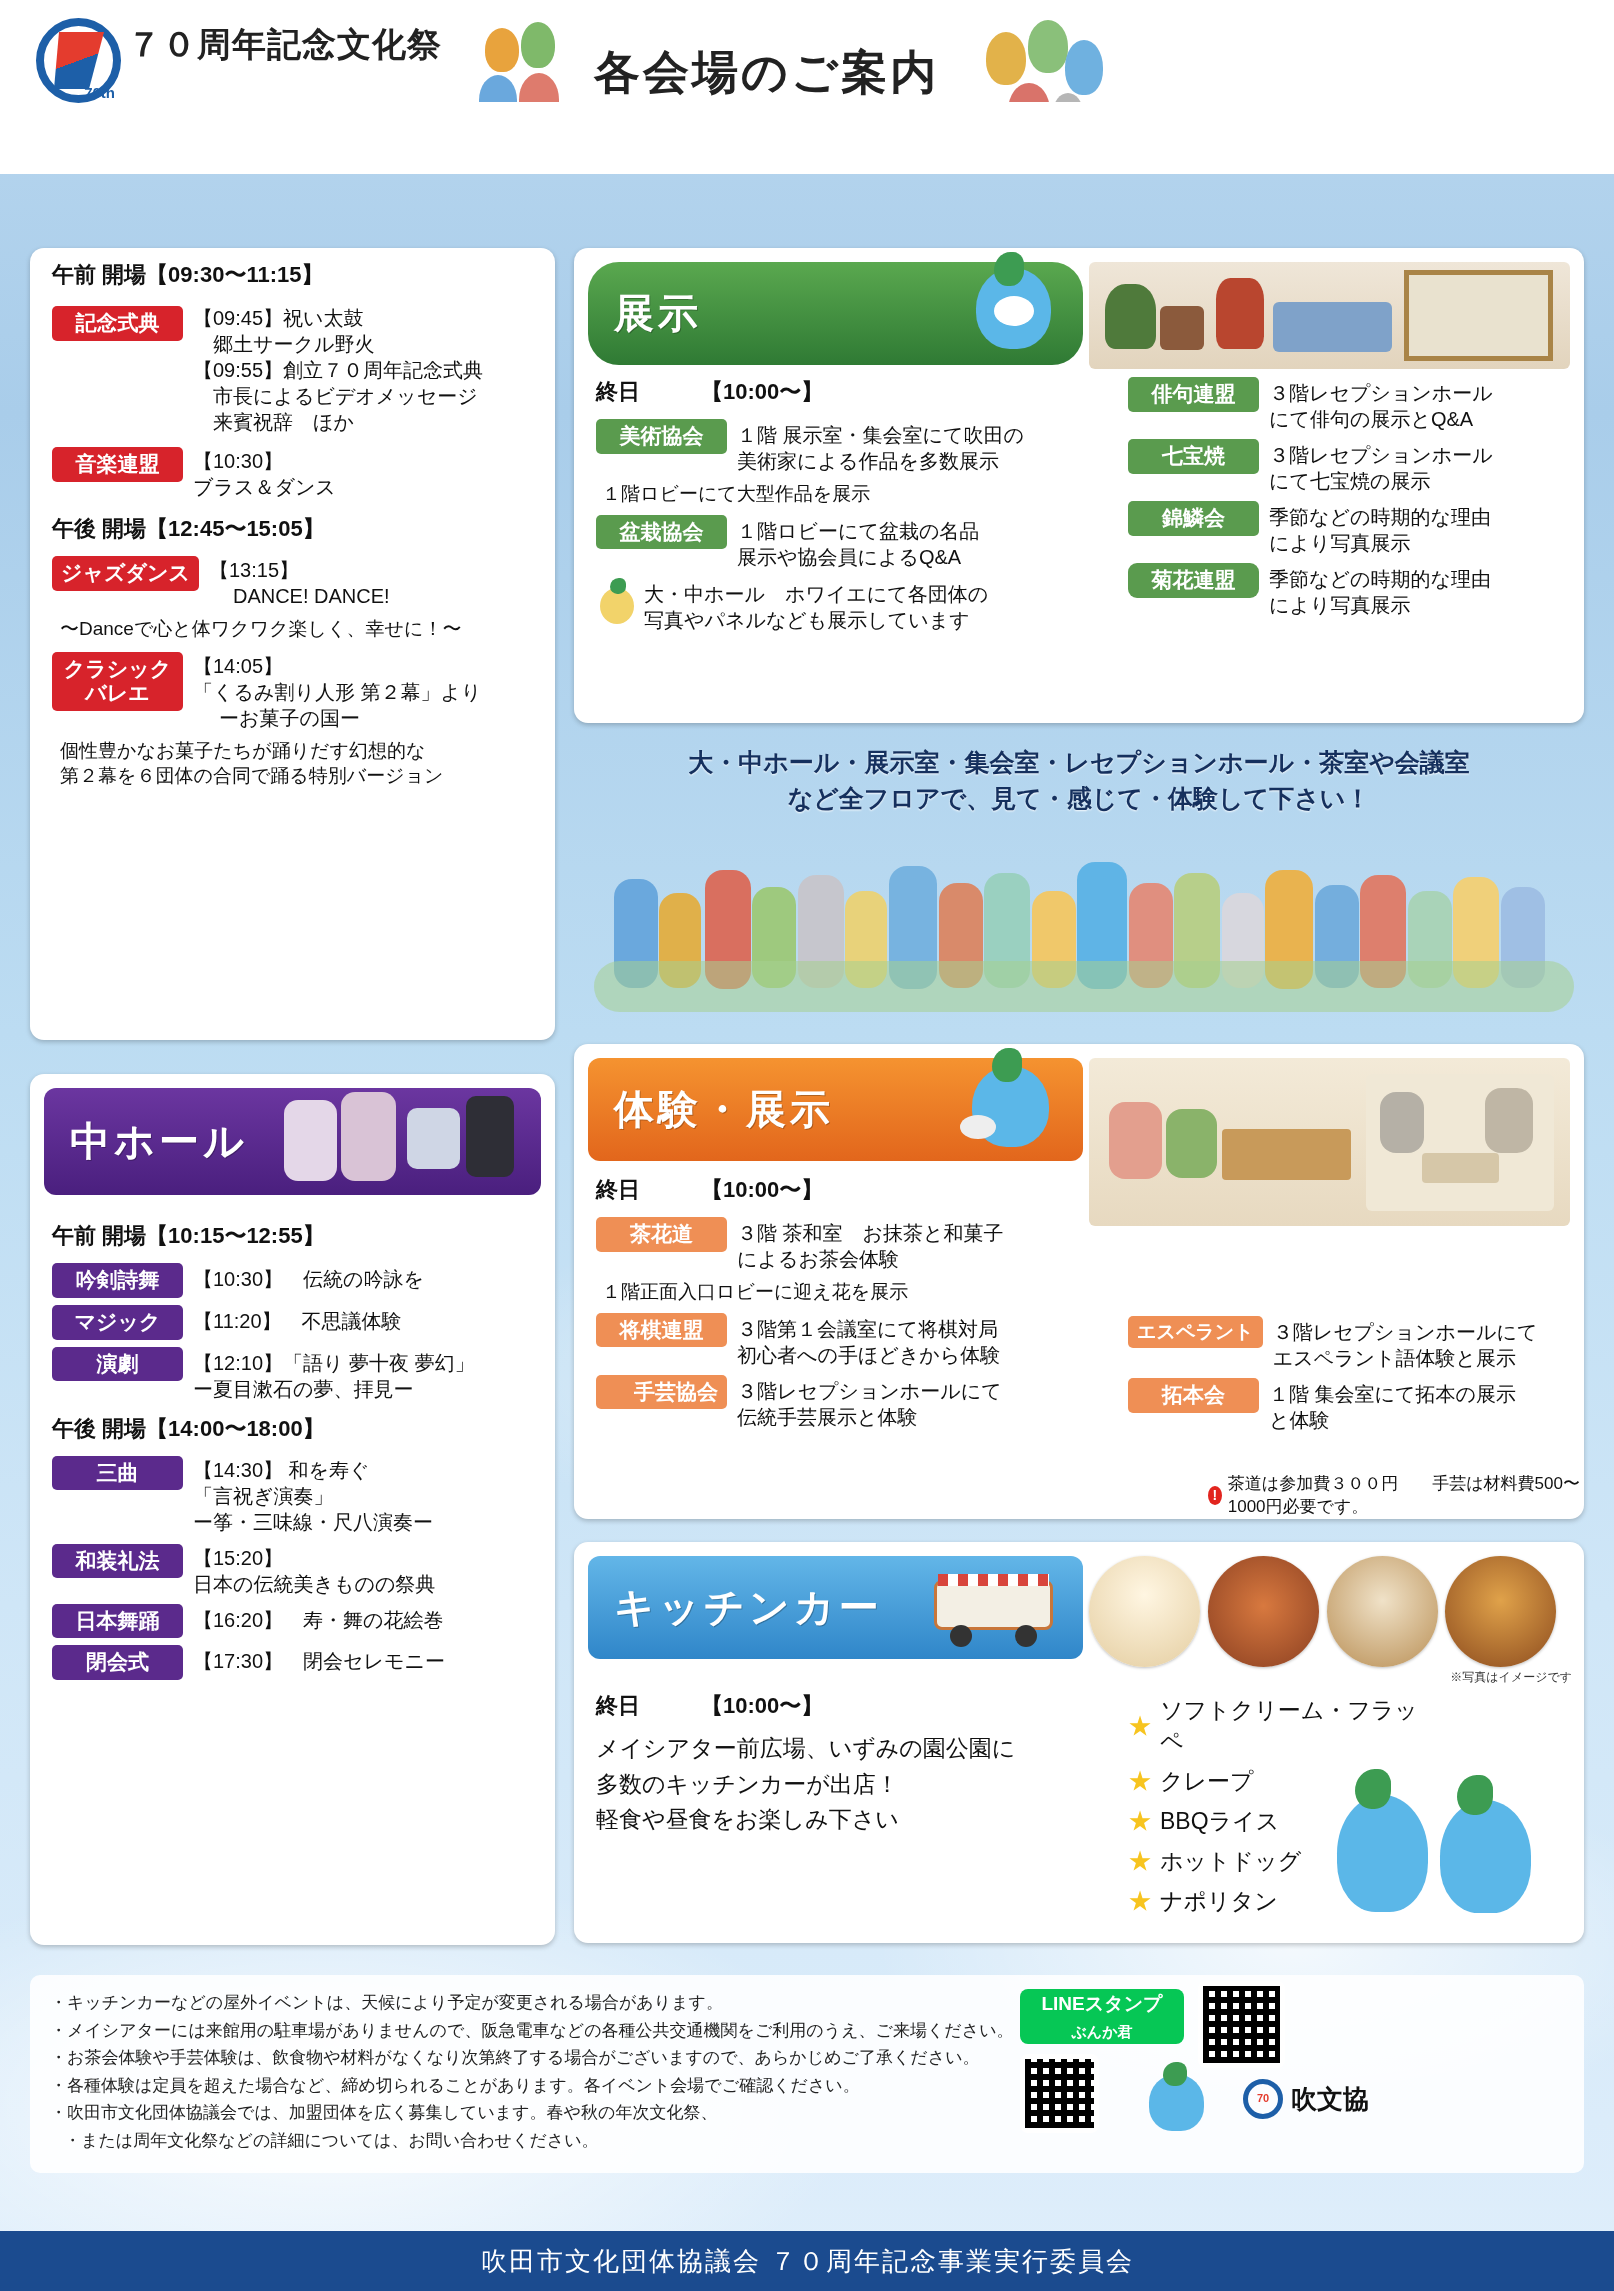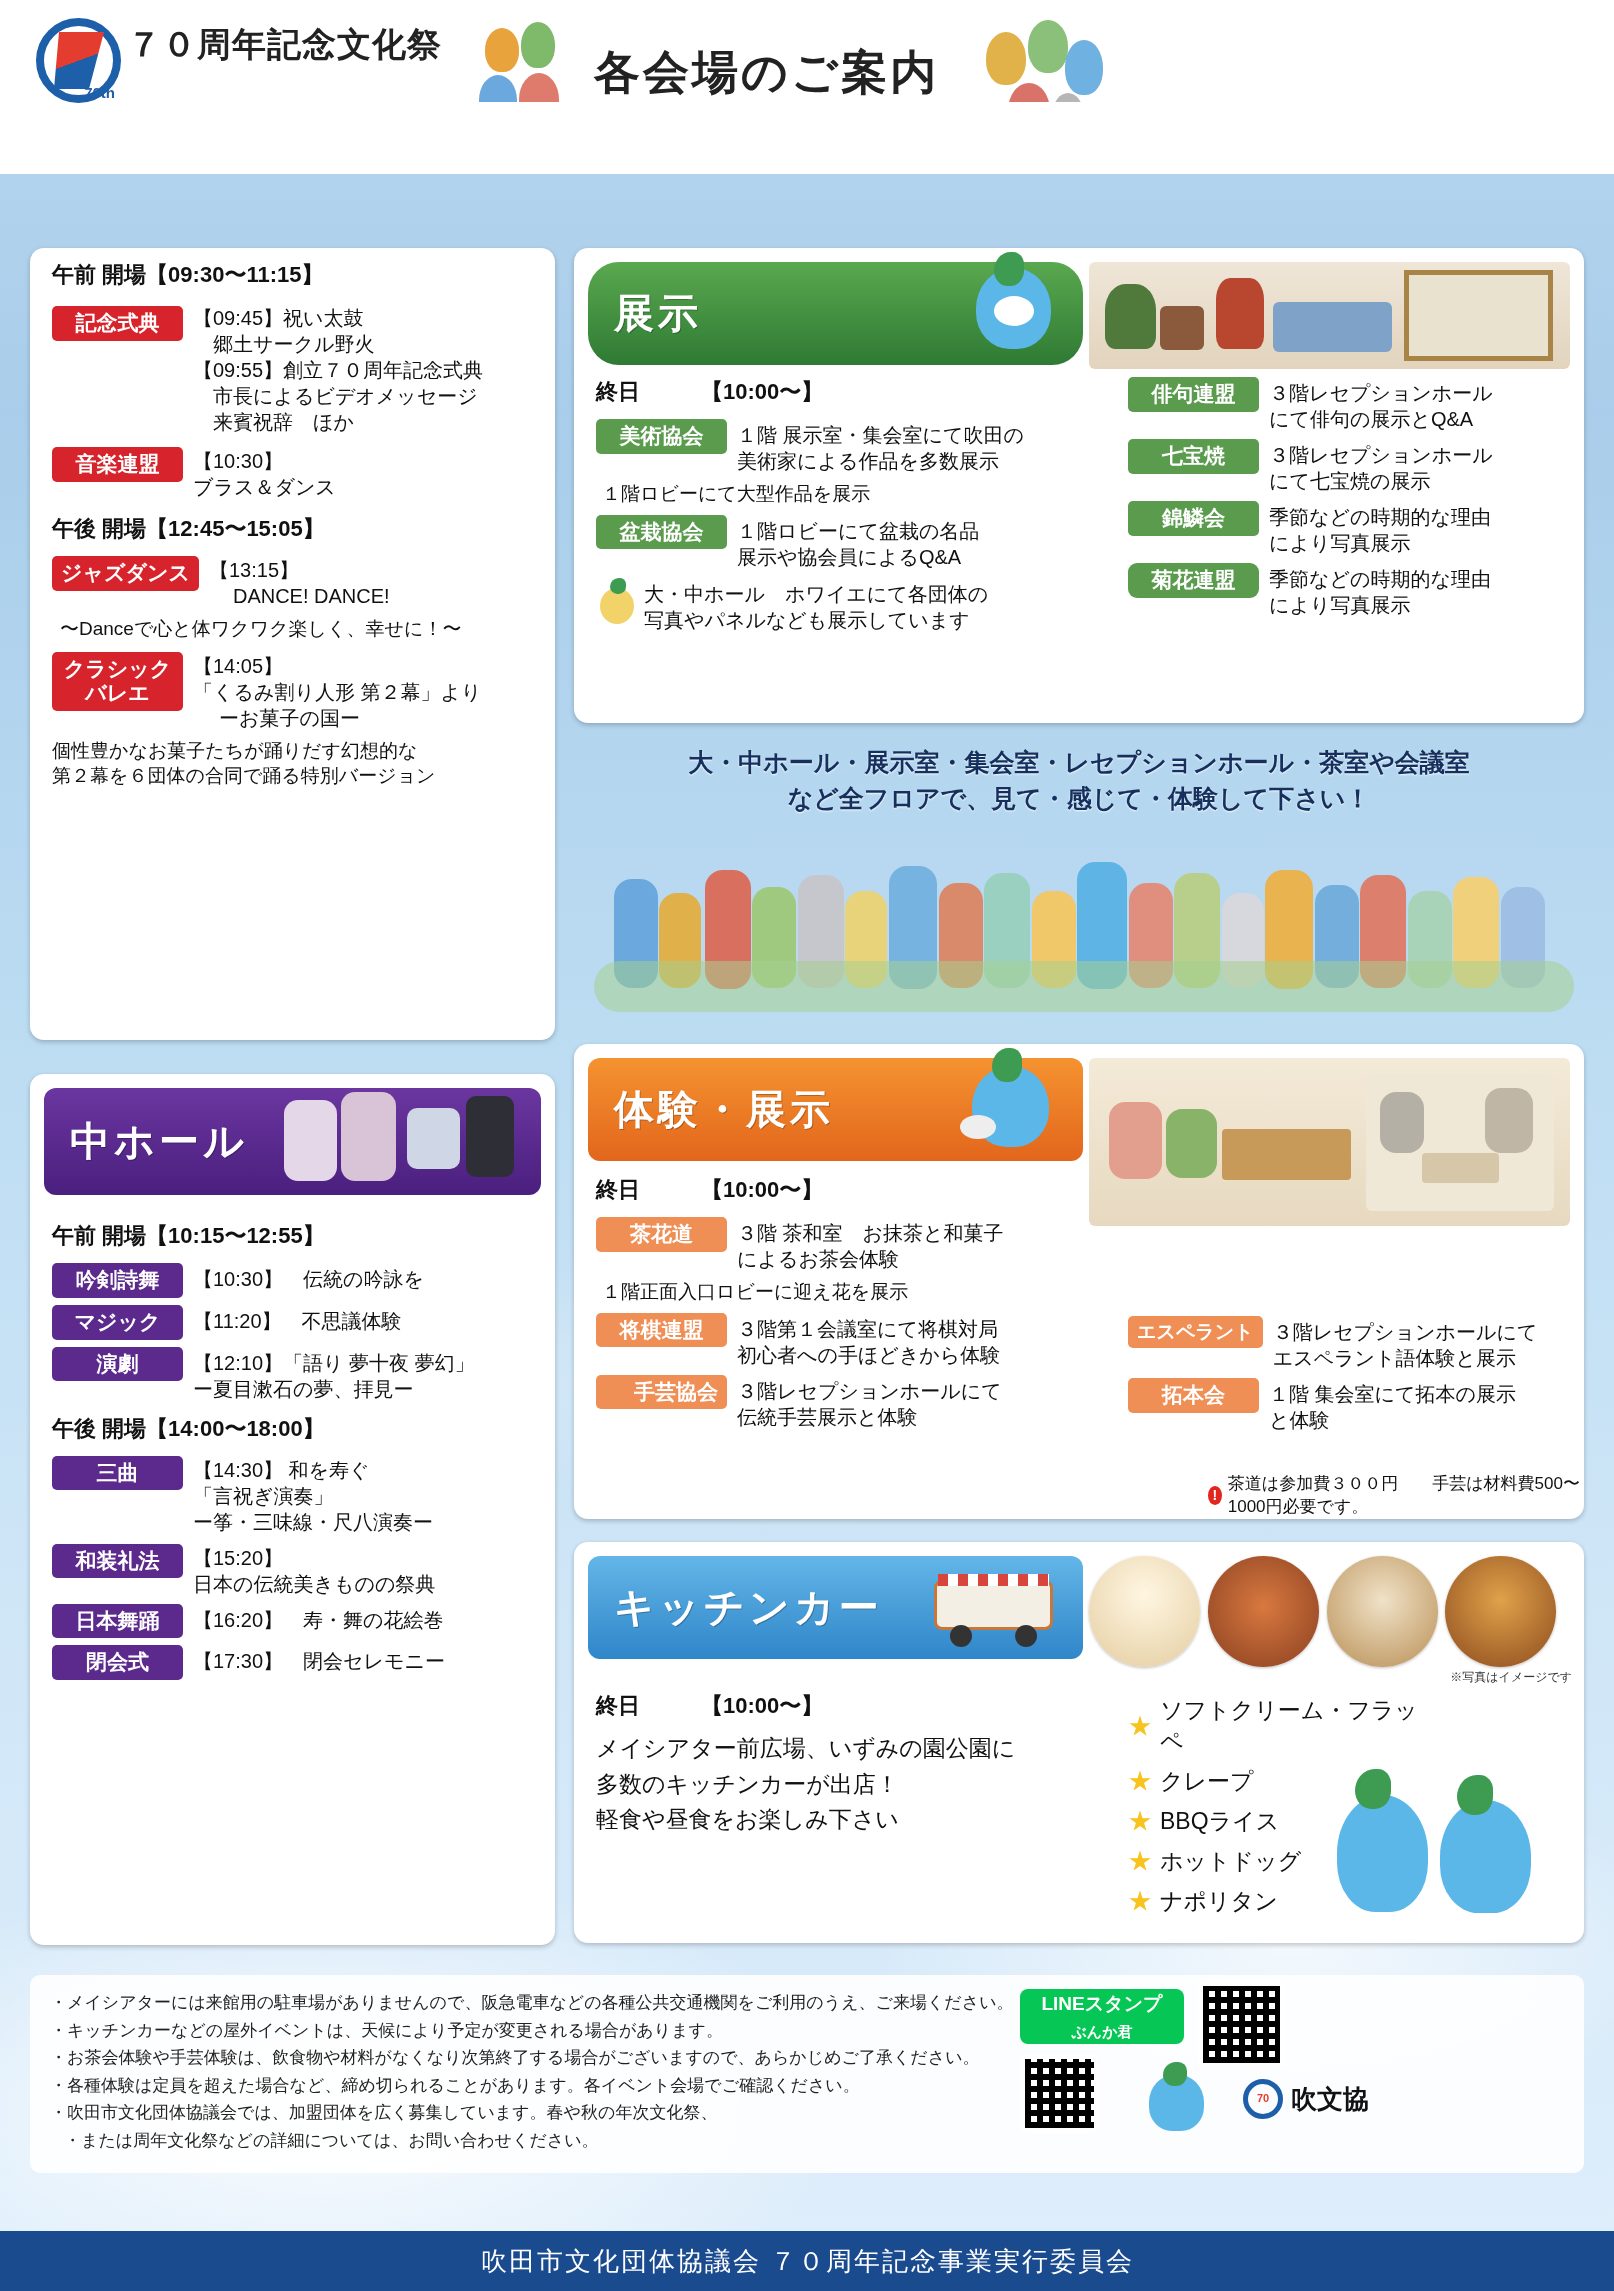--- a/index.html
+++ b/index.html
@@ -205,21 +205,21 @@
 
     <div class="row">
       <div class="chip" style="background:#d7232b;margin-top:2px;white-space:pre-line;">クラシック
 バレエ</div>
       <div class="row-body">
         <div>【14:05】</div>
         <div>「くるみ割り人形 第２幕」より</div>
         <div style="margin-left:26px;">ーお菓子の国ー</div>
       </div>
     </div>
-    <div class="note" style="white-space:pre-line;margin-left:0;">個性豊かなお菓子たちが踊りだす幻想的な
+    <div class="note" style="white-space:pre-line;margin-left:8px;">個性豊かなお菓子たちが踊りだす幻想的な
 第２幕を６団体の合同で踊る特別バージョン</div>
   </div>
 </div>
 
 <div class="panel" style="left:30px; top:1074px; width:525px; height:871px;">
   <div class="bar" style="margin:14px; height:107px; background:linear-gradient(180deg,#6b36a0,#4a1f7e);">
     <span class="t">中ホール</span>
     <div style="position:absolute;right:8px;top:-10px;width:257px;height:121px;">
       <div class="blob" style="left:8px;top:22px;width:53px;height:81px;background:#e4d7e8;border-radius:14px;"></div>
       <div class="blob" style="left:65px;top:14px;width:55px;height:89px;background:#d9c3d6;border-radius:14px;"></div>
@@ -488,22 +488,22 @@
   <div style="position:absolute; right:20px; bottom:10px; width:257px; height:188px;">
     <div class="blob" style="left:30px;top:50px;width:91px;height:117px;background:#5bb7e8;border-radius:50% 50% 42% 42%;"></div>
     <div class="blob" style="left:48px;top:24px;width:36px;height:40px;background:#3d9c52;border-radius:60% 40% 50% 50%;"></div>
     <div class="blob" style="left:133px;top:55px;width:91px;height:113px;background:#5bb7e8;border-radius:50% 50% 42% 42%;"></div>
     <div class="blob" style="left:150px;top:30px;width:36px;height:40px;background:#3d9c52;border-radius:60% 40% 50% 50%;"></div>
   </div>
 </div>
 
 <div class="notes" style="left:30px; top:1975px; width:1554px; height:198px;">
   <ul style="margin:0;padding:0;">
+    <li>キッチンカーなどの屋外イベントは、天候により予定が変更される場合があります。</li>
     <li>メイシアターには来館用の駐車場がありませんので、阪急電車などの各種公共交通機関をご利用のうえ、ご来場ください。</li>
-    <li>キッチンカーなどの屋外イベントは、天候により予定が変更される場合があります。</li>
     <li>お茶会体験や手芸体験は、飲食物や材料がなくなり次第終了する場合がございますので、あらかじめご了承ください。</li>
     <li>各種体験は定員を超えた場合など、締め切られることがあります。各イベント会場でご確認ください。</li>
     <li>吹田市文化団体協議会では、加盟団体を広く募集しています。春や秋の年次文化祭、</li>
     <li style="text-indent:0;padding-left:14px;">または周年文化祭などの詳細については、お問い合わせください。</li>
   </ul>
 
   <div class="line-btn" style="left:990px; top:14px; width:164px; height:55px;">
     <span style="font-size:19px;">LINEスタンプ</span>
     <span style="font-size:15px;">ぶんか君</span>
   </div>

